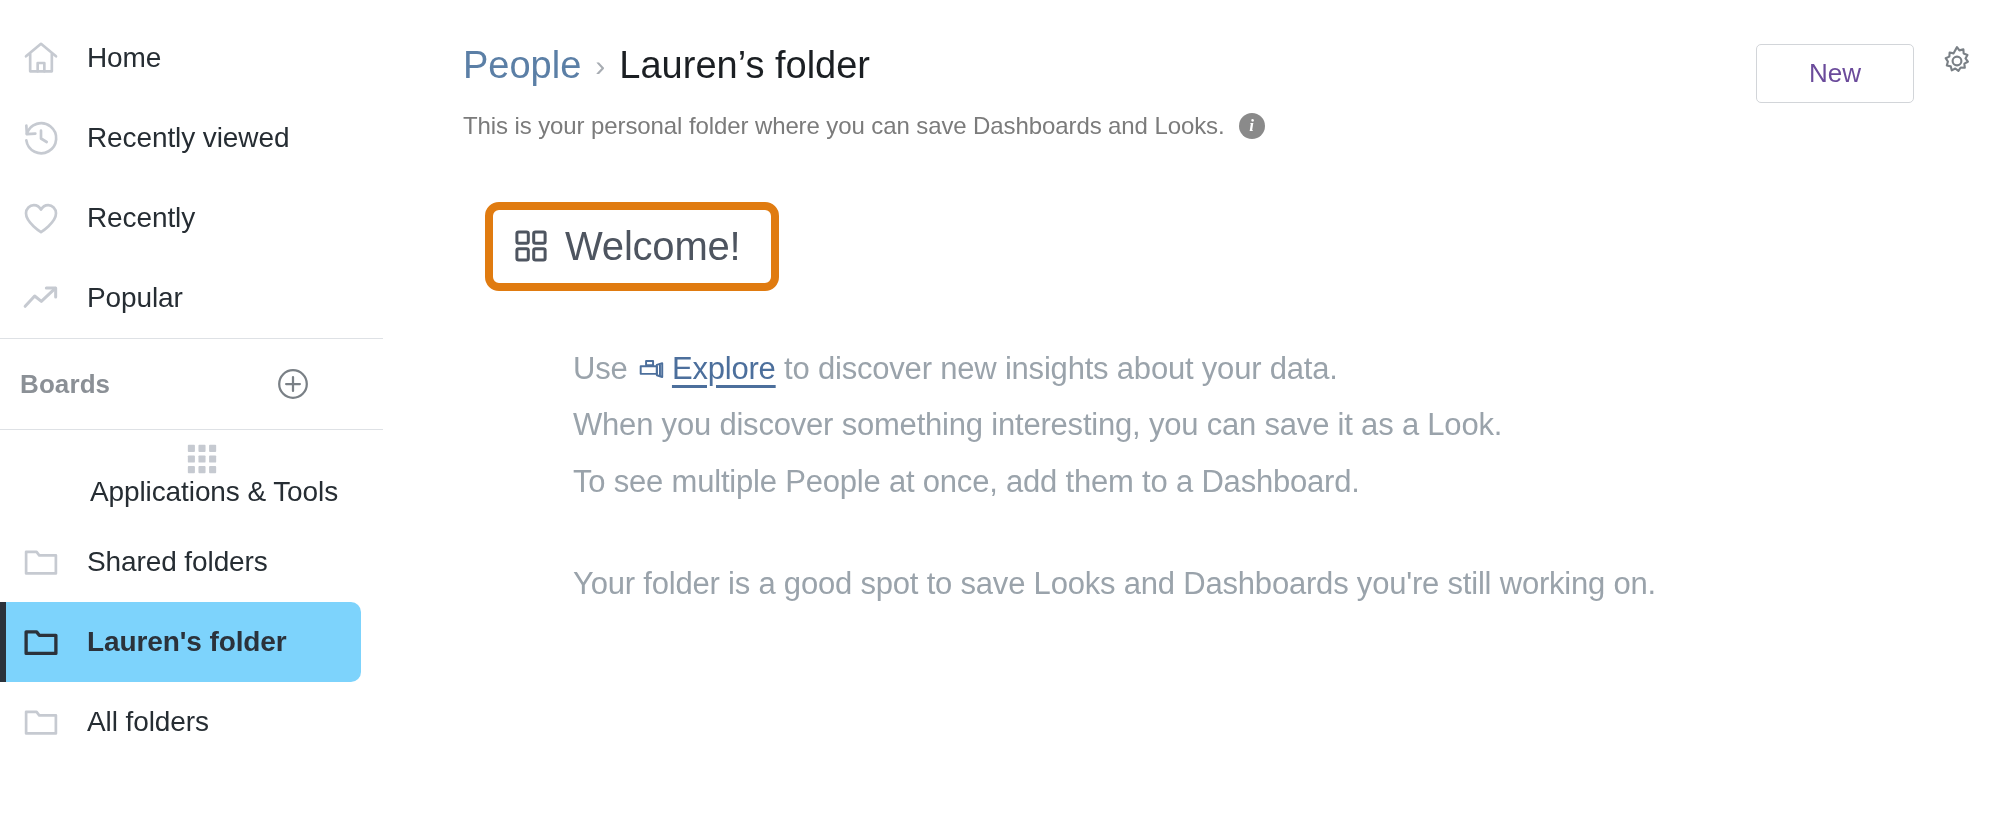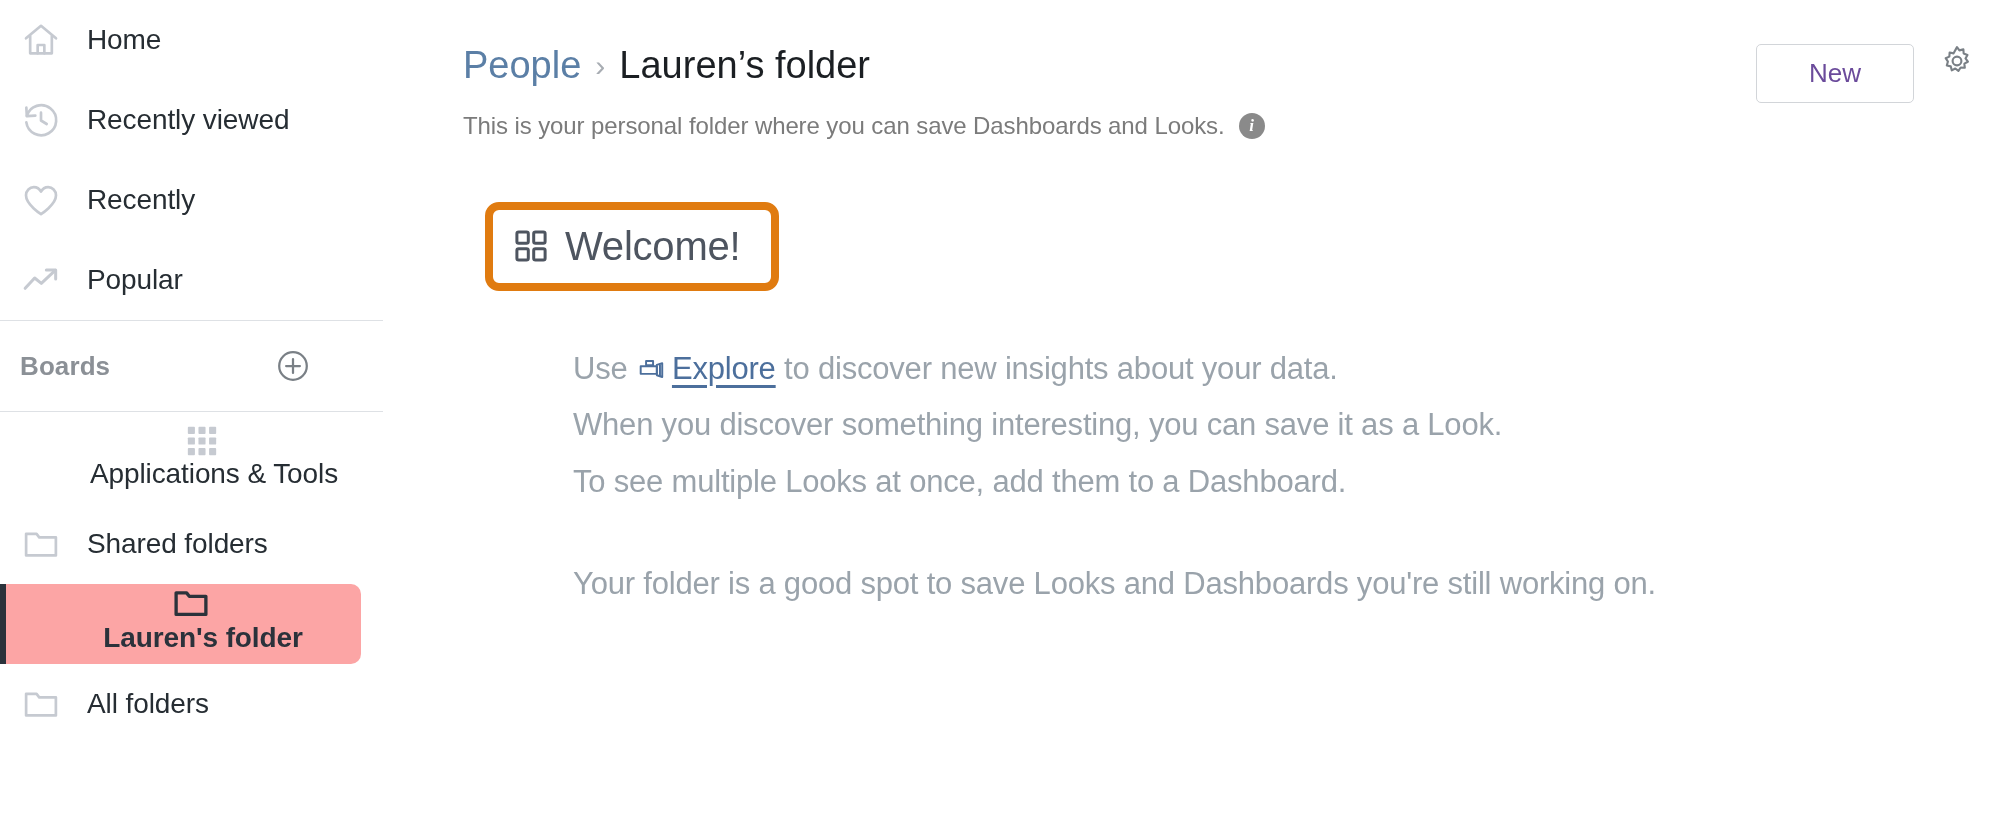--- a/index.html
+++ b/index.html
@@ -17,20 +17,21 @@
     background: #ffffff;
   }
 
   
   .sidebar {
     width: 383px;
     min-width: 383px;
     height: 830px;
     background: #ffffff;
     position: relative;
+    padding-top: 18px;
   }
   .nav-item {
     display: flex;
     align-items: center;
     height: 80px;
     padding-left: 20px;
     cursor: pointer;
     position: relative;
   }
   .nav-item .nav-icon {
@@ -42,24 +43,23 @@
     color: #c6cad1;
   }
   .nav-item .nav-label {
     font-size: 28px;
     color: #262d33;
     margin-left: 25px;
     letter-spacing: -0.1px;
     white-space: nowrap;
   }
   .nav-item.selected {
-    background: #fca5a5;
+    background: #7dd3fc;
     border-radius: 0 10px 10px 0;
     margin-right: 22px;
-    flex-direction: column;
   }
   .nav-item.selected::before {
     content: "";
     position: absolute;
     left: 0; top: 0; bottom: 0;
     width: 6px;
     background: #2b323b;
   }
   .nav-item.selected .nav-label { font-weight: bold; color: #2b323b; }
   .nav-item.selected .nav-icon { color: #2b323b; }
@@ -383,21 +383,21 @@
                 <rect x="7.5" y="2.5" width="6.5" height="4"></rect>
                 <path d="M2.5 7.5 H17.5 V14.5 H2.5 Z"></path>
                 <path d="M17.5 6.2 L22.5 4.6 V17.4 L17.5 15.8 Z"></path>
                 <path d="M20.4 5.6 V16.5"></path>
               </svg>
             </span><span class="explore-link">Explore</span><span> to discover new insights about your data.</span>
         </div>
 
         <div class="body-line">When you discover something interesting, you can save it as a Look.</div>
 
-        <div class="body-line">To see multiple Looks at once, add them to a Dashboard.</div>
+        <div class="body-line">To see multiple People at once, add them to a Dashboard.</div>
 
         <div class="body-line spacer-above">Your folder is a good spot to save Looks and Dashboards you're still working on.</div>
 
       </div>
 
     </div>
 
   </main>
 
 </div>

